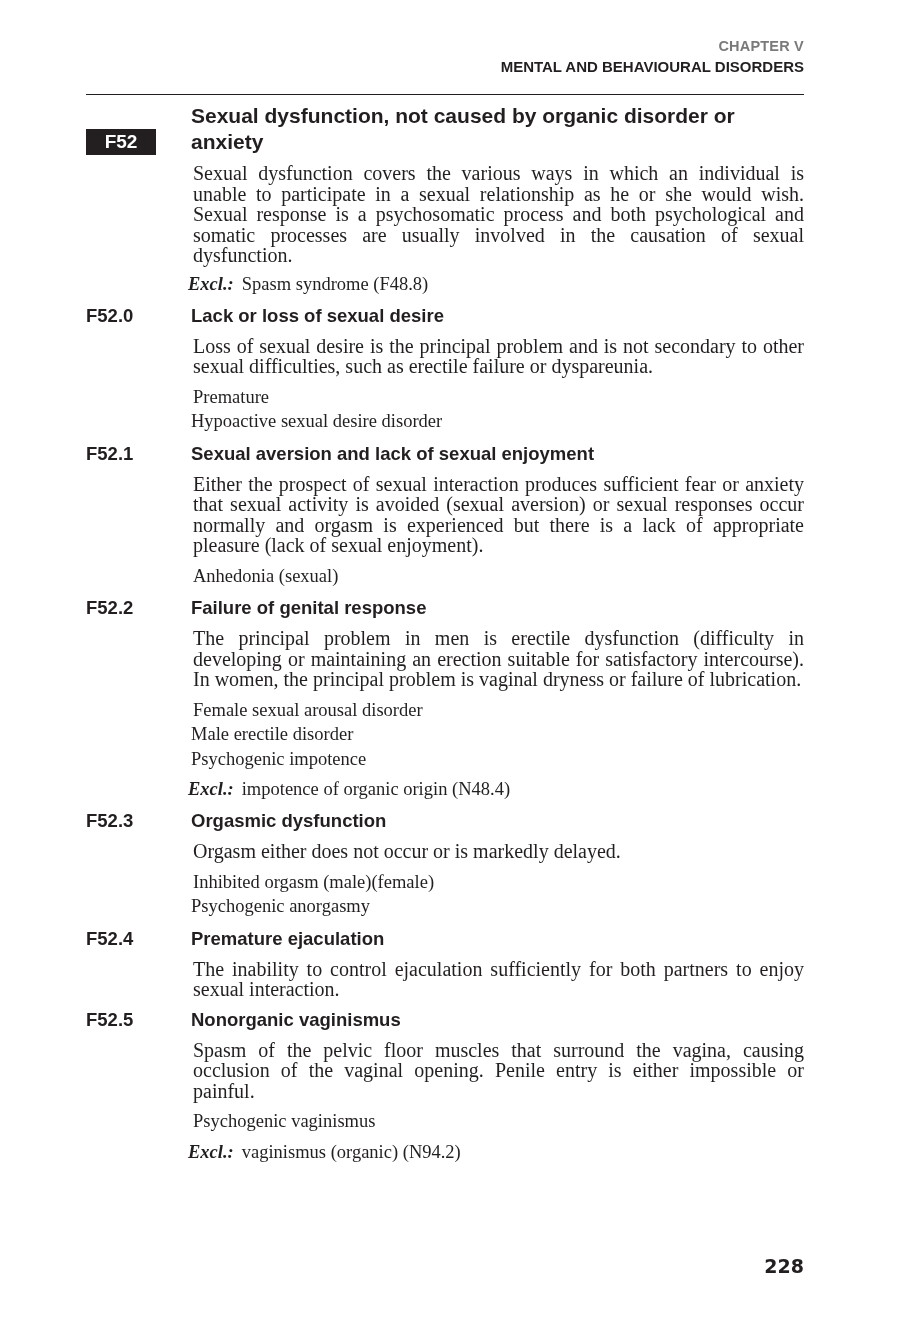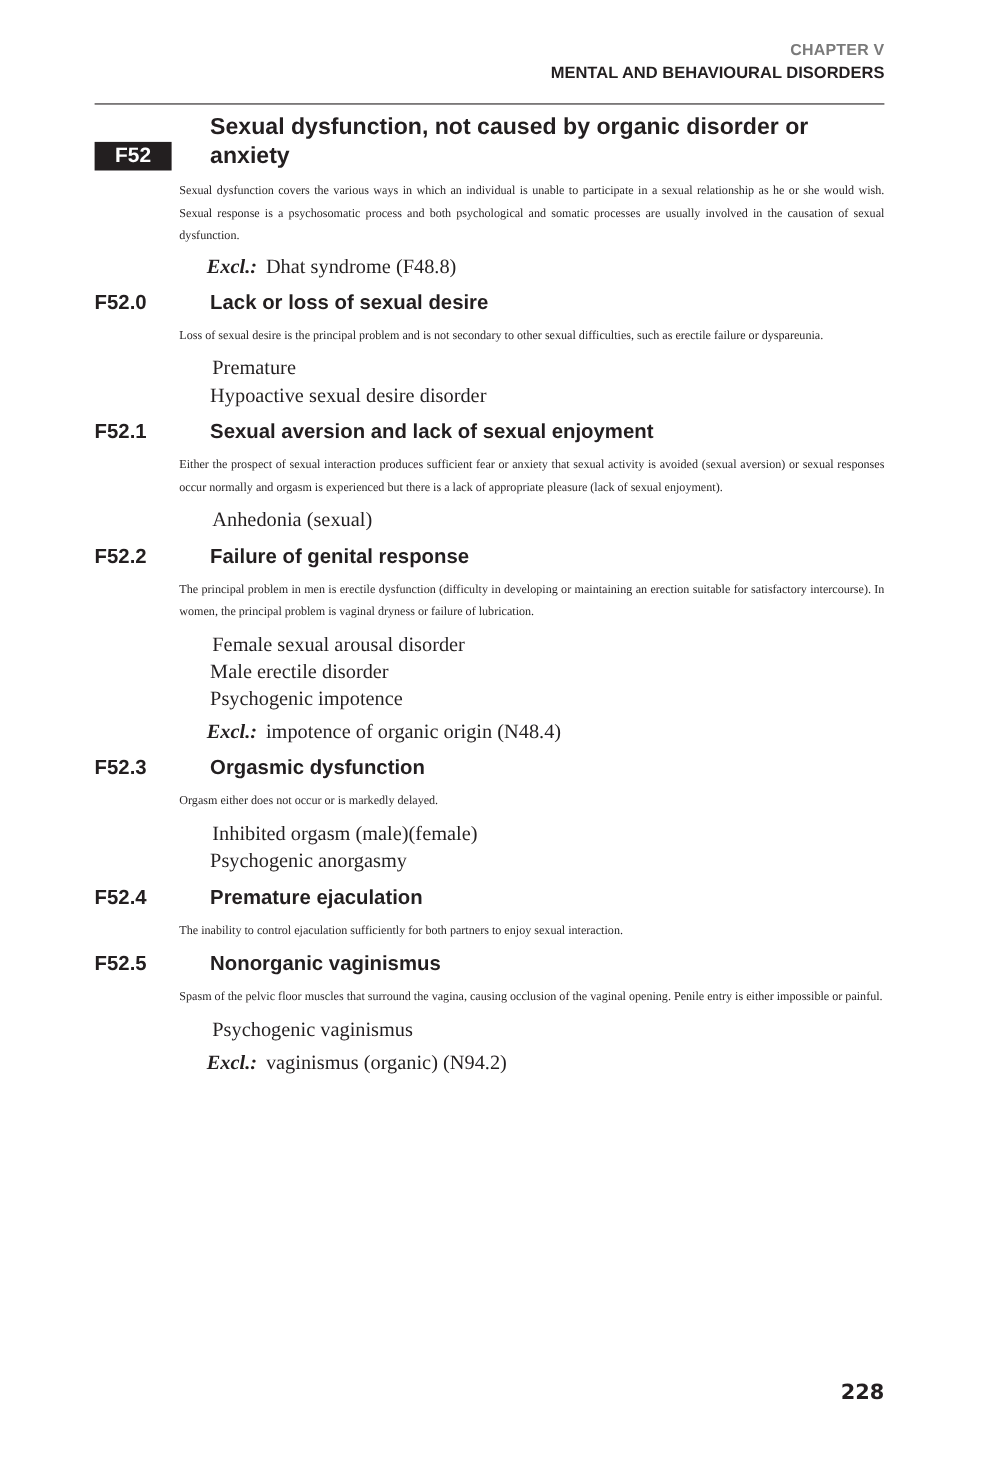--- a/index.html
+++ b/index.html
@@ -4,21 +4,21 @@
 <style>
   html, body { margin: 0; padding: 0; background: #ffffff; }
   body { width: 900px; height: 1340px; position: relative; overflow: hidden; color: #231f20; }
   .header { position: absolute; left: 86px; top: 36px; width: 718px; border-bottom: 1.5px solid #231f20; padding-bottom: 16px; text-align: right; font-family: "Liberation Sans", sans-serif; }
   .chapter { font-size: 14.5px; font-weight: bold; color: #7a7a7a; letter-spacing: 0.2px; line-height: 20px; }
   .chapter-title { font-size: 15px; font-weight: bold; color: #231f20; line-height: 22px; }
   .content { position: absolute; left: 86px; top: 103px; width: 718px; }
   .block-head { display: flex; align-items: flex-end; }
   .block-code { width: 70px; height: 26px; background: #231f20; color: #fff; font-family: "Liberation Sans", sans-serif; font-weight: bold; font-size: 19px; line-height: 26px; text-align: center; margin-top: 2px; }
   .block-title { margin-left: 35px; font-family: "Liberation Sans", sans-serif; font-weight: bold; font-size: 21px; line-height: 26px; width: 600px; }
-  .desc { margin-left: 77px; font-family: "Liberation Serif", serif; font-size: 11px; line-height: 20.5px; text-align: justify; margin-top: 8px; }
+  .desc { margin-left: 107px; font-family: "Liberation Serif", serif; font-size: 20px; line-height: 20.5px; text-align: justify; margin-top: 8px; }
   .excl { margin-left: 102px; font-family: "Liberation Serif", serif; font-size: 18.5px; line-height: 24px; margin-top: 6px; }
   .excl .lbl { font-weight: bold; font-style: italic; margin-right: 8px; }
   .cat { margin-top: 8px; }
   .cat-head { display: flex; font-family: "Liberation Sans", sans-serif; font-weight: bold; font-size: 18.5px; line-height: 24px; }
   .cat-code { width: 105px; }
   .incl { margin-left: 105px; font-family: "Liberation Serif", serif; font-size: 18.5px; line-height: 24.5px; margin-top: 8px; }
   .incl div:first-child { padding-left: 2px; }
   .page-num { position: absolute; right: 96px; top: 1255px; font-family: "DejaVu Sans", sans-serif; font-weight: bold; font-size: 19px; }
 </style>
 </head>
@@ -28,21 +28,21 @@
   <div class="chapter">CHAPTER V</div>
   <div class="chapter-title">MENTAL AND BEHAVIOURAL DISORDERS</div>
 </div>
 
 <div class="content">
   <div class="block-head">
     <div class="block-code">F52</div>
     <div class="block-title">Sexual dysfunction, not caused by organic disorder or anxiety</div>
   </div>
   <div class="desc">Sexual dysfunction covers the various ways in which an individual is unable to participate in a sexual relationship as he or she would wish. Sexual response is a psychosomatic process and both psychological and somatic processes are usually involved in the causation of sexual dysfunction.</div>
-  <div class="excl"><span class="lbl">Excl.:</span><span>Dhat syndrome (F48.8)</span></div>
+  <div class="excl"><span class="lbl">Excl.:</span><span>Spasm syndrome (F48.8)</span></div>
 
   <div class="cat">
     <div class="cat-head">
         <span class="cat-code">F52.0</span>
         <span>Lack or loss of sexual desire</span>
       </div>
     <div class="desc">Loss of sexual desire is the principal problem and is not secondary to other sexual difficulties, such as erectile failure or dyspareunia.</div>
     <div class="incl">
       <div>Premature</div>
       <div>Hypoactive sexual desire disorder</div>

